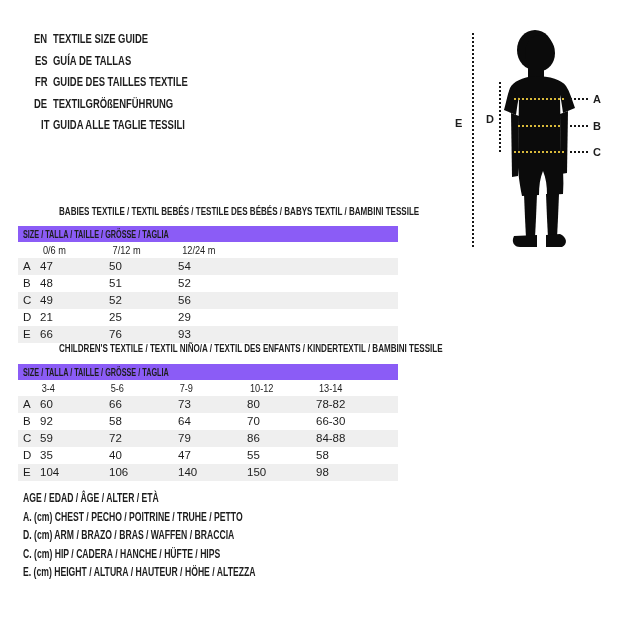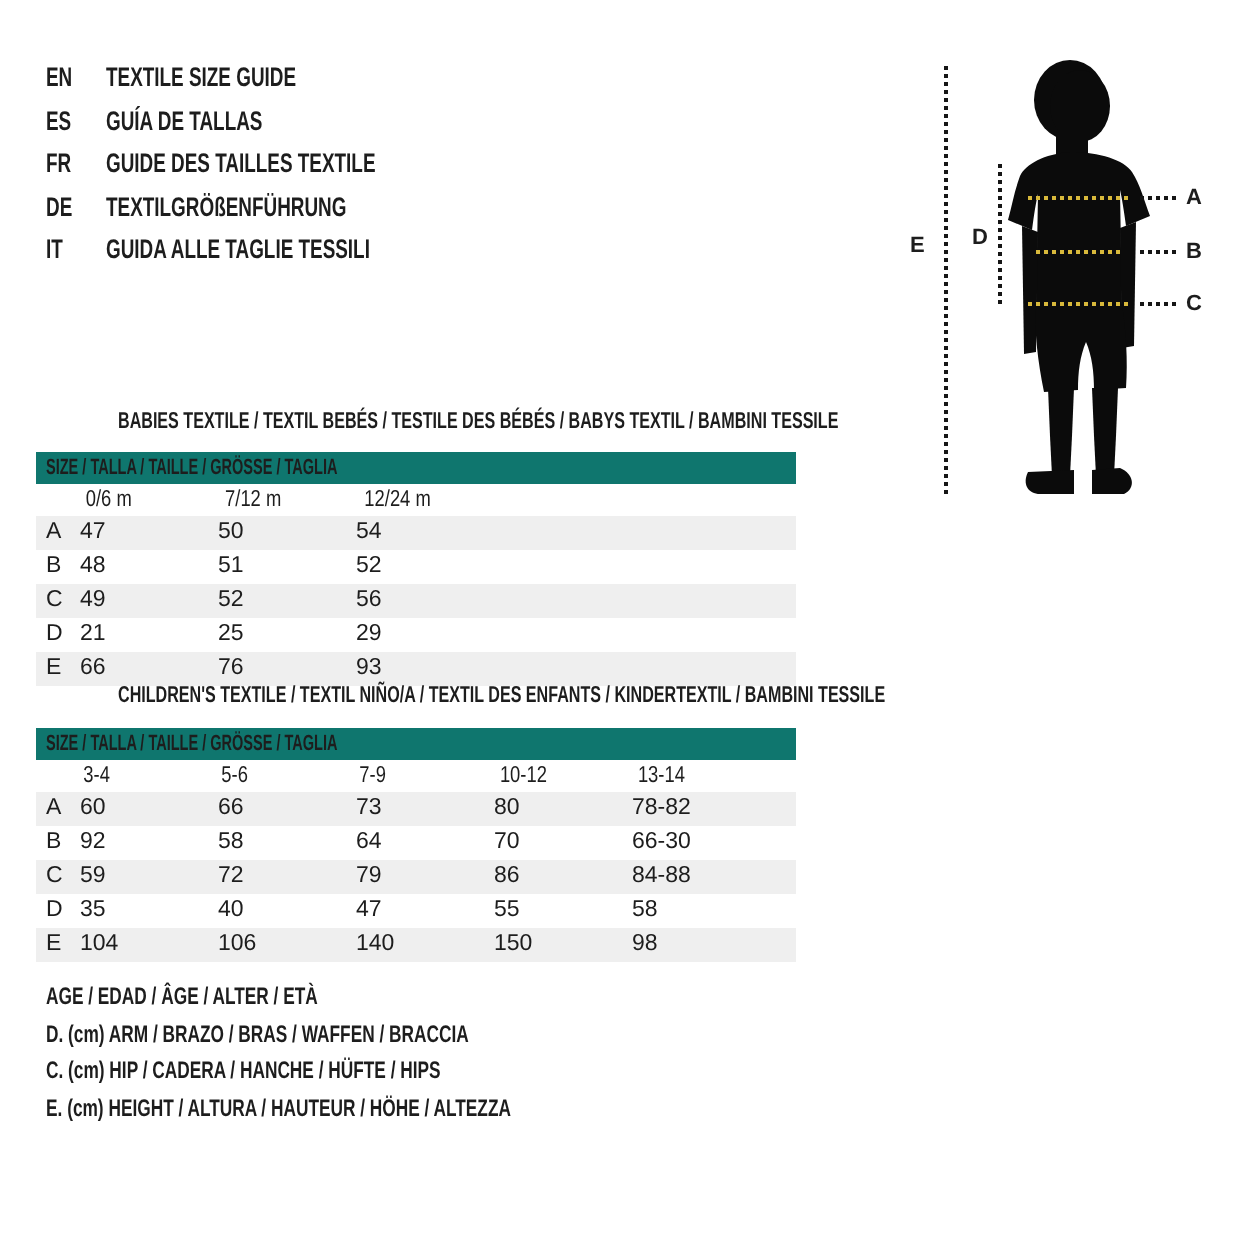--- a/index.html
+++ b/index.html
@@ -7,25 +7,25 @@
           font-family:"Liberation Sans",sans-serif;color:#1d1d1d;}
   .abs{position:absolute;}
   
   .cx{display:inline-block;white-space:nowrap;transform-origin:0 50%;}
   .cx70{transform:scaleX(.70);}
   .cx66{transform:scaleX(.66);}
   .cx72{transform:scaleX(.72);}
   .cxc{display:inline-block;white-space:nowrap;transform:scaleX(.80);transform-origin:50% 50%;}
   
   .lang-row{display:flex;height:21.5px;line-height:21.5px;font-weight:bold;font-size:13.5px;}
-  .lang-code{width:30px;flex:0 0 30px;}
+  .lang-code{width:30px;flex:0 0 30px;text-align:right;}
   
   .sec-title{font-weight:bold;font-size:11.5px;line-height:14px;white-space:nowrap;padding-left:36px;}
   
-  .size-bar{height:16px;line-height:16px;background:#0f766e;font-weight:bold;font-size:11px;
+  .size-bar{height:16px;line-height:16px;background:#8b5cf6;font-weight:bold;font-size:11px;
             padding-left:5px;box-sizing:border-box;}
   .trow{display:flex;height:17px;line-height:17px;font-size:11.5px;width:380px;}
   .thead-row{height:16px;line-height:16px;}
   .cell-label{width:22px;flex:0 0 22px;padding-left:5px;box-sizing:border-box;}
   .cell{width:69px;flex:0 0 69px;}
   .stripe{background:#efefef;}
   
   .legend-line{height:18.5px;line-height:18.5px;font-weight:bold;font-size:12px;}
   
   .vdots{width:2px;background-image:repeating-linear-gradient(to bottom,#161616 0,#161616 1.8px,transparent 1.8px,transparent 4px);}
@@ -194,18 +194,19 @@
       <span class="cell">104</span>
       <span class="cell">106</span>
       <span class="cell">140</span>
       <span class="cell">150</span>
       <span class="cell">98</span>
     </div>
   </div>
 
   <div class="abs" style="left:23px;top:489px;">
     <div class="legend-line"><span class="cx cx72">AGE / EDAD / ÂGE / ALTER / ETÀ</span></div>
+    <div class="legend-line"><span class="cx cx72">A. (cm) CHEST / PECHO / POITRINE / TRUHE / PETTO</span></div>
     <div class="legend-line"><span class="cx cx72">D. (cm) ARM / BRAZO / BRAS / WAFFEN / BRACCIA</span></div>
     <div class="legend-line"><span class="cx cx72">C. (cm) HIP / CADERA / HANCHE / HÜFTE / HIPS</span></div>
     <div class="legend-line"><span class="cx cx72">E. (cm) HEIGHT / ALTURA / HAUTEUR / HÖHE / ALTEZZA</span></div>
   </div>
 
 </div>
 
 </body></html>

